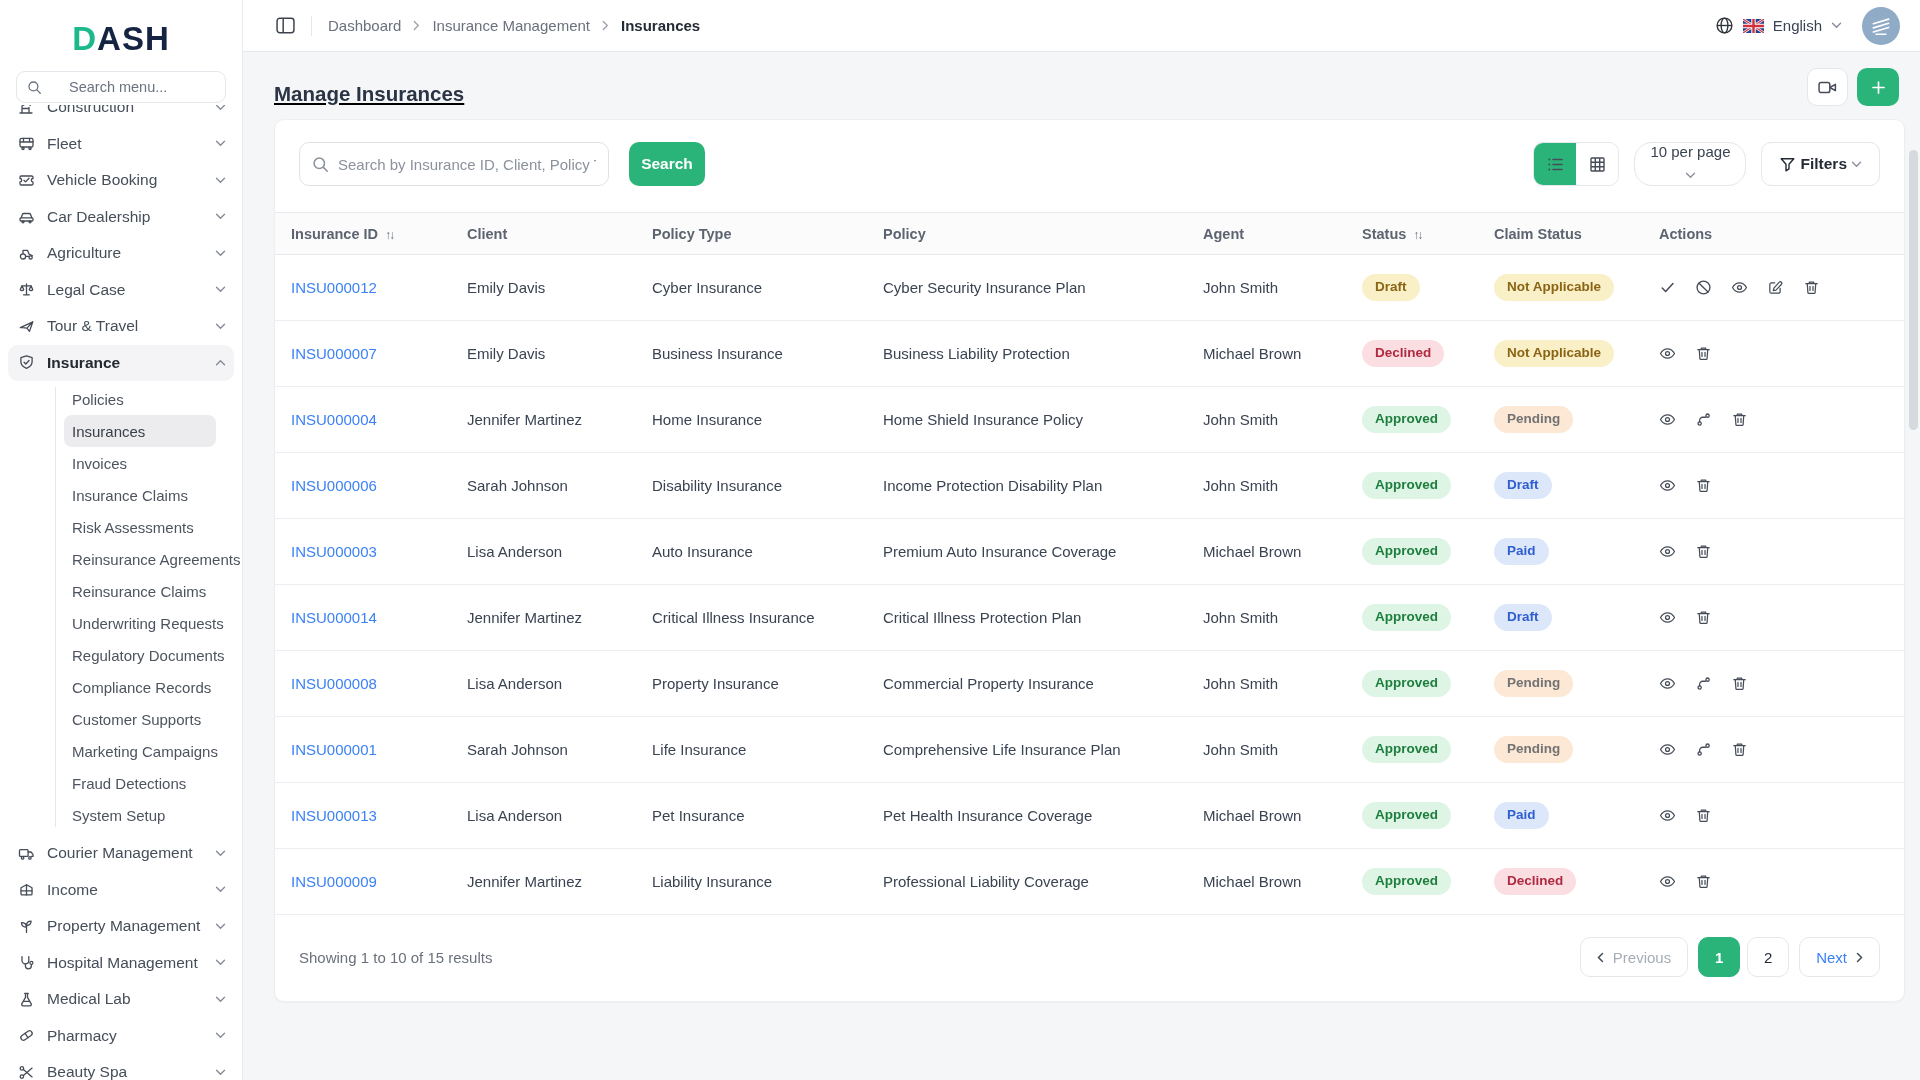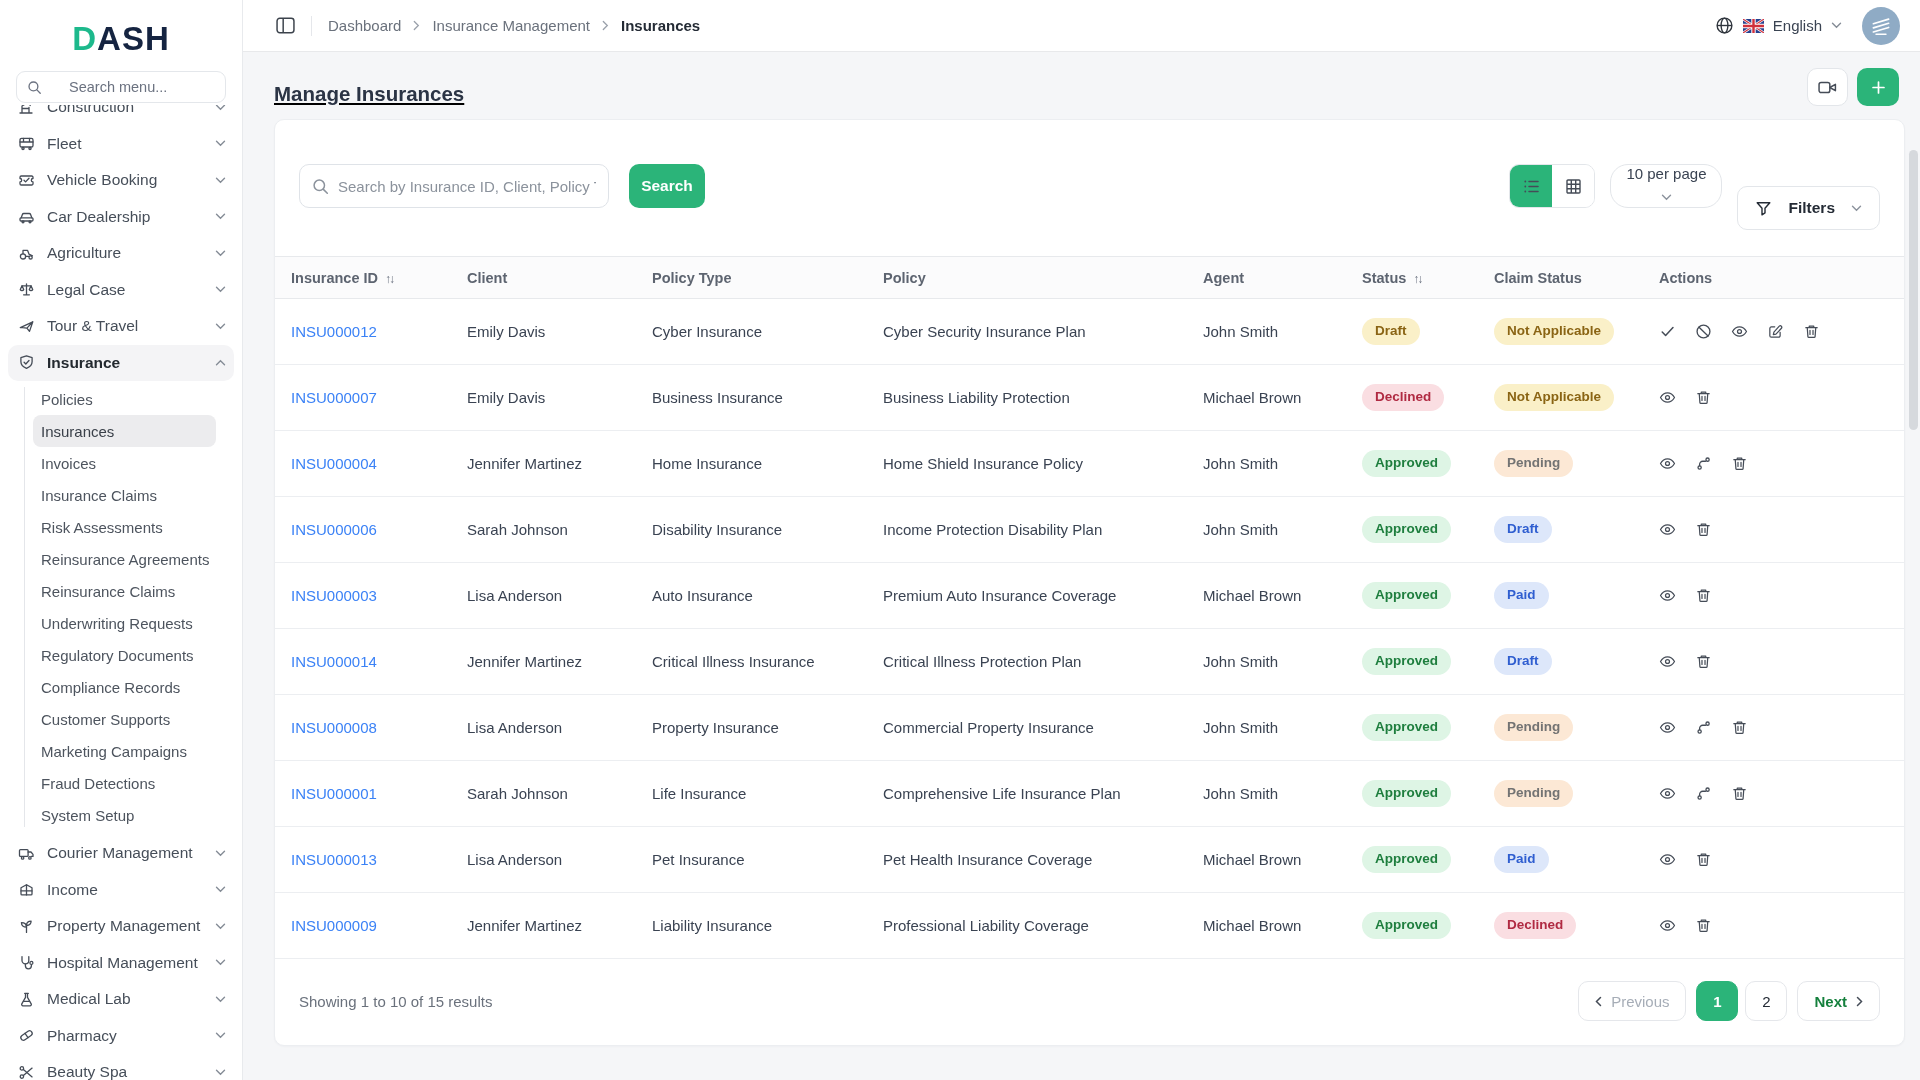--- a/index.html
+++ b/index.html
@@ -15,21 +15,21 @@
   .menu-search { display:flex; align-items:center; gap:8px; margin:16px 16px 0 16px; height:32px; border:1px solid #e4e7eb; border-radius:9px; padding:0 10px; background:#fff; }
   .menu-search input { border:none; outline:none; width:100%; font-size:14.5px; color:#374151; font-family:inherit; background:transparent;margin-left:19px; }
   .menu-search input::placeholder { color:#6b7280; }
   .side-nav { position:absolute; top:89px; left:0; right:0; bottom:0; z-index:1; }
   .side-item { height:36.5px; margin:0 8px; padding:0 8px 0 10px; display:flex; align-items:center; gap:12px; border-radius:10px; cursor:pointer; color:#4d5560; }
   .side-item .lbl { font-size:15.5px; color:#464e59; white-space:nowrap; }
   .side-item.parent-active { background:#f4f4f6; }
   .side-item.parent-active .lbl { font-weight:700; color:#23292f; }
   .side-item .chev { margin-left:auto; color:#858c96; display:flex; }
   .side-item .chev.up svg { transform:rotate(180deg); }
-  .submenu { position:relative; padding:2px 0 4px 0; }
+  .submenu { position:relative; padding:2px 0 4px 0;margin-left:31px; }
   .submenu .vline { position:absolute; left:24px; top:6px; bottom:8px; width:1px; background:#e4e6ea; }
   .sub-item { height:32px; margin:0 26px 0 33px; padding:0 8px; display:flex; align-items:center; border-radius:8px; font-size:15px; color:#4d545e; cursor:pointer; white-space:nowrap; }
   .sub-item.active { background:#ececee; color:#3a4049; }
   .icn { display:flex; align-items:center; justify-content:center; color:#454c57; }
   .icn svg { display:block; }
 
   
   .main { position:absolute; left:243px; top:0; right:0; height:1080px; }
   .topbar { position:relative; height:52px; background:#fff; border-bottom:1px solid #e8e9eb; display:flex; align-items:center; padding:0 20px 0 33px; }
   .panel-btn { display:flex; align-items:center; color:#3c434c; cursor:pointer; }
@@ -59,21 +59,21 @@
   .search-box { display:flex; align-items:center; gap:9px; width:310px; height:44px; border:1px solid #dfe3e8; border-radius:10px; padding:0 12px; color:#8b929c; }
   .search-box input { border:none; outline:none; width:100%; font-size:15px; color:#374151; font-family:inherit; }
   .search-box input::placeholder { color:#8b929c; }
   .btn-search { height:44px; width:76px; border:none; border-radius:10px; background:#2bb479; color:#fff; font-size:15.5px; font-weight:700; cursor:pointer; font-family:inherit; }
   .toolbar-right { margin-left:auto; display:flex; align-items:center; gap:15px; }
   .view-toggle { display:flex; border:1px solid #e3e6ea; border-radius:10px; overflow:hidden; height:44px; }
   .vt-seg { width:42px; display:flex; align-items:center; justify-content:center; cursor:pointer; background:#fff; color:#2f353d; }
   .vt-seg.active { background:#2bb479; color:#fff; }
   .per-page { display:flex; align-items:center; gap:12px; height:44px; border:1px solid #e3e6ea; border-radius:18px; padding:0 15px; font-size:15px; color:#3a4352; cursor:pointer; background:#fff;flex-direction:column; }
   .per-page .chev, .filters .chev { color:#8b929c; display:flex; }
-  .filters { display:flex; align-items:center; gap:16px; height:44px; border:1px solid #e3e6ea; border-radius:10px; padding:0 17px; font-size:15.5px; font-weight:700; color:#242b35; cursor:pointer; background:#fff;margin-top:44px; }
+  .filters { display:flex; align-items:center; gap:4px; height:44px; border:1px solid #e3e6ea; border-radius:10px; padding:0 17px; font-size:15.5px; font-weight:700; color:#242b35; cursor:pointer; background:#fff; }
 
   table.grid { width:100%; border-collapse:collapse; table-layout:fixed; }
   .grid thead tr { height:42px; background:#fbfbfc; border-top:1px solid #e7e9ec; border-bottom:1px solid #e7e9ec; }
   .grid th { text-align:left; font-size:14.5px; font-weight:700; color:#5d6470; padding:0 8px 0 16px; white-space:nowrap; }
   .grid th .sort { font-size:12px; color:#6b7280; margin-left:7px; letter-spacing:-2px; }
   .grid tbody tr { height:65px; border-bottom:1px solid #eceef1; }
   .grid td { font-size:15px; color:#3a4352; padding:0 8px 0 16px; white-space:nowrap; overflow:hidden; }
   .id-link { color:#3b82f6; cursor:pointer; text-decoration:none; }
   .badge { display:inline-block; padding:5px 13px; border-radius:999px; font-size:13.5px; font-weight:700; line-height:1.25; }
   .b-yellow { background:#faf0c8; color:#8a6414; }
@@ -85,21 +85,21 @@
   .act { display:flex; cursor:pointer; }
   .act.green { color:#2da05f; }
   .act.red { color:#d9434e; }
   .act.blue { color:#4c79dc; }
 
   .card-footer { display:flex; align-items:center; padding:22px 24px 24px 24px; }
   .summary { font-size:15px; color:#6a717c; }
   .pager { margin-left:auto; display:flex; align-items:center; gap:10px; }
   .pg-btn { height:40px; border:1px solid #e5e7eb; background:#fff; border-radius:10px; display:flex; align-items:center; gap:9px; padding:0 16px; font-size:15px; cursor:pointer; font-family:inherit; }
   .pg-prev { color:#a6adb7; }
-  .pg-next { color:#15803d; font-weight:700; }
+  .pg-next { color:#3b82f6; font-weight:400; }
   .pg-num { width:42px; height:40px; border-radius:10px; display:flex; align-items:center; justify-content:center; font-size:15px; cursor:pointer; border:1px solid #e5e7eb; background:#fff; color:#242b35; }
   .pg-num.active { background:#2bb479; border-color:#2bb479; color:#fff; font-weight:700; }
 
   .scroll-thumb { position:absolute; right:2px; top:150px; width:9px; height:280px; background:#d6d9dd; border-radius:5px; z-index:9; }
 </style>
 </head>
 <body>
 
 <div class="app">
 

